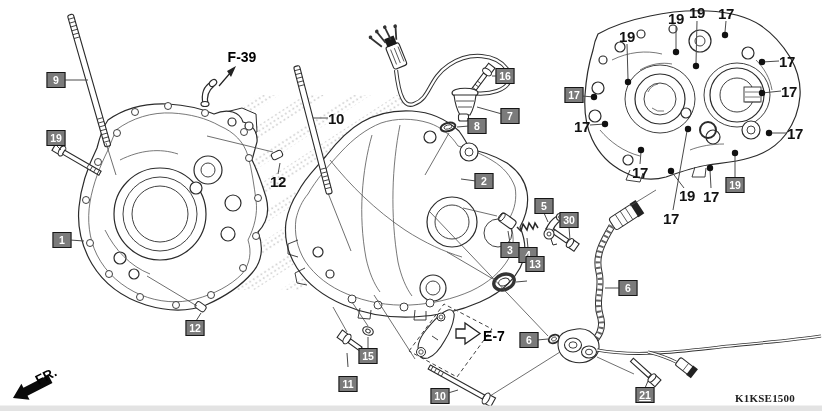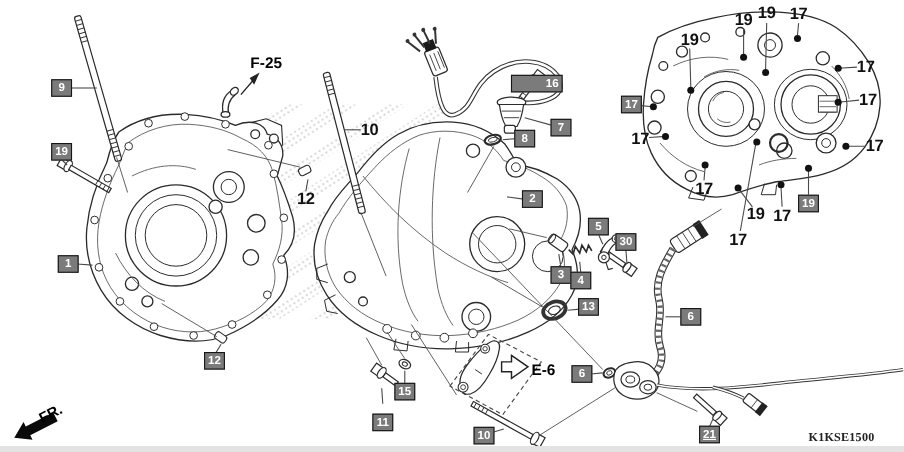--- a/index.html
+++ b/index.html
@@ -372,39 +372,39 @@
     <circle cx="688" cy="129" r="3.2"></circle>
         <circle cx="641" cy="150" r="3.2"></circle>
         <circle cx="671" cy="171" r="3.2"></circle>
     <circle cx="710" cy="168" r="3.2"></circle>
         <circle cx="735" cy="153" r="3.2"></circle>
   </g>
 
   <rect x="0" y="405.5" width="822" height="5.5" fill="#e3e3e3"></rect>
 </svg>
 
-<div class="ref" style="left:242px;top:57px;">F-25</div>
-<div class="ref" style="left:494px;top:336px;">E-6</div>
+<div class="ref" style="left:242px;top:57px;">F-39</div>
+<div class="ref" style="left:494px;top:336px;">E-7</div>
 <div class="ref" id="fr-label" style="left:46px;top:376px;">FR.</div>
 <div class="diagram-code" style="left:765px;top:398px;">K1KSE1500</div>
 
 <div class="overlay">
       <div class="callout co-box" style="left: 56px; top: 80px;">9</div>
       <div class="callout co-box" style="left: 56px; top: 138px;">19</div>
       <div class="callout co-box" style="left: 62px; top: 240px;">1</div>
       <div class="callout co-box" style="left: 195px; top: 328px;">12</div>
-      <div class="callout co-box" style="left: 488px; top: 76px; padding-left: 28px;">16</div>
+      <div class="callout co-box" style="left: 505px; top: 76px;">16</div>
       <div class="callout co-box" style="left: 510px; top: 116px;">7</div>
       <div class="callout co-box" style="left: 477px; top: 126px;">8</div>
       <div class="callout co-box" style="left: 484px; top: 181px;">2</div>
       <div class="callout co-box" style="left: 544px; top: 206px;">5</div>
       <div class="callout co-box" style="left: 510px; top: 250px;">3</div>
       <div class="callout co-box" style="left: 528px; top: 255px;">4</div>
       <div class="callout co-box" style="left: 569px; top: 220px;">30</div>
-      <div class="callout co-box" style="left: 535px; top: 279px;">13</div>
+      <div class="callout co-box" style="left: 535px; top: 264px;">13</div>
       <div class="callout co-box" style="left: 529px; top: 340px;">6</div>
       <div class="callout co-box" style="left: 628px; top: 288px;">6</div>
       <div class="callout co-box" style="left: 368px; top: 356px;">15</div>
       <div class="callout co-box" style="left: 348px; top: 384px;">11</div>
       <div class="callout co-box" style="left: 440px; top: 396px;">10</div>
       <div class="callout co-box" style="left: 645px; top: 395px; text-decoration: underline;">21</div>
       <div class="callout co-box" style="left: 574px; top: 95px;">17</div>
       <div class="callout co-box" style="left: 735px; top: 185px;">19</div>
       <div class="callout co-plain" style="left: 336px; top: 118px;">10</div>
       <div class="callout co-plain" style="left: 278px; top: 181px;">12</div>

